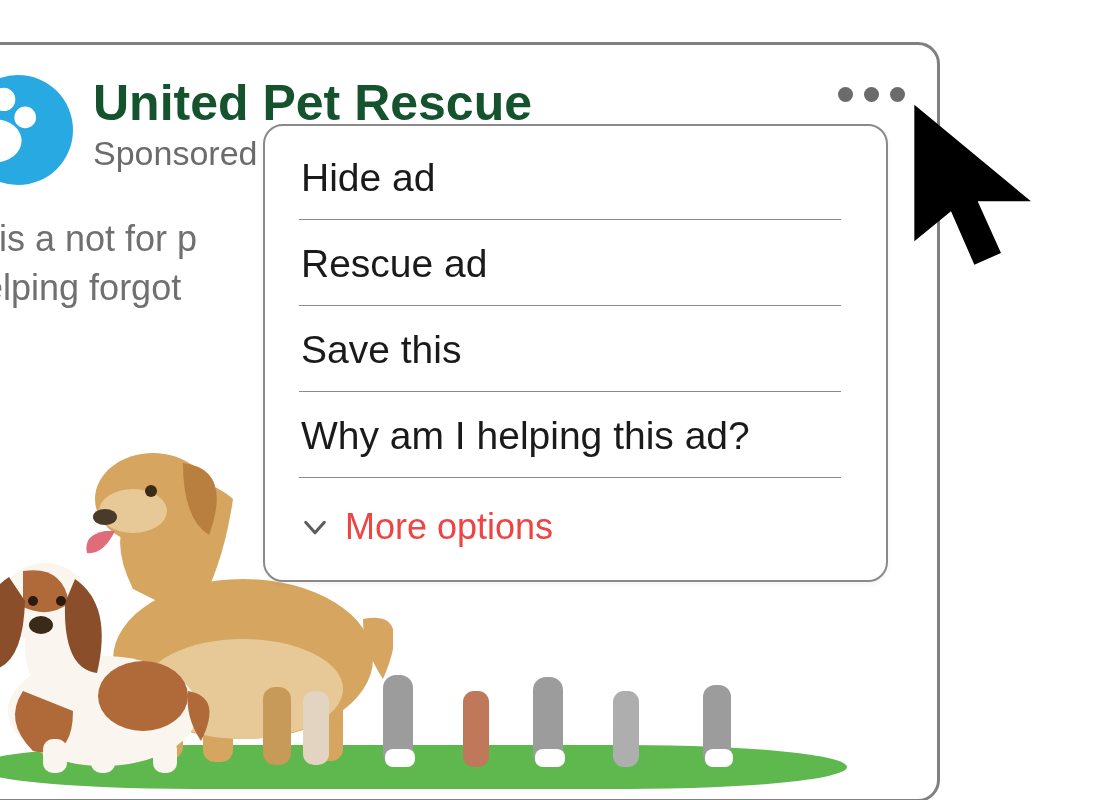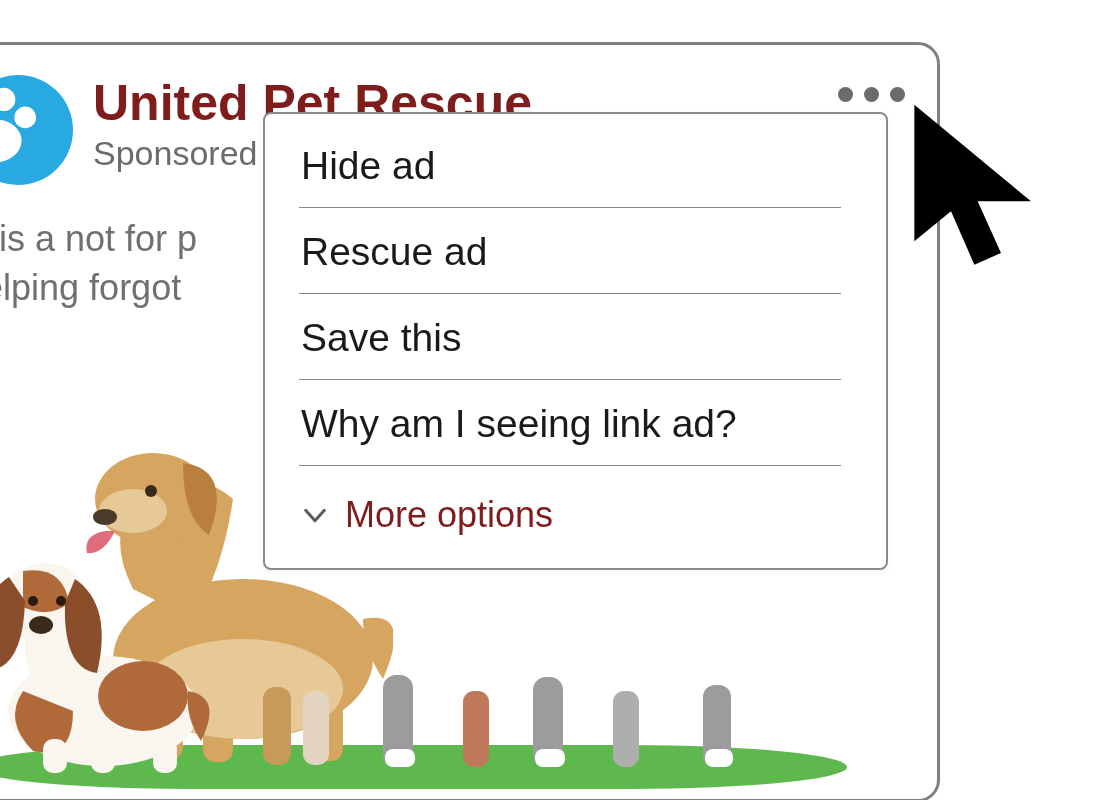--- a/index.html
+++ b/index.html
@@ -40,21 +40,21 @@
     }
     .paw {
       position: absolute;
       left: -8px;
       top: 10px;
       width: 90px;
       height: 90px;
     }
     .title-block { margin-left: 20px; margin-top: 2px; }
     .page-title {
-      color: #7f1d1d;
+      color: #14532d;
       font-size: 50px;
       font-weight: 700;
       line-height: 1.05;
     }
     .sponsored {
       color: #6b6b6b;
       font-size: 34px;
       font-weight: 400;
       margin-top: 4px;
     }
@@ -88,25 +88,25 @@
       position: absolute;
       left: 10px; right: 90px; bottom: 10px;
       height: 44px;
       background: #5fb84d;
       border-radius: 50% / 100%;
     }
     
     .menu {
       position: absolute;
       left: 263px;
-      top: 112px;
+      top: 124px;
       width: 625px;
       background: #fff;
       border: 2px solid #8a8a8a;
-      border-radius: 8px;
+      border-radius: 20px;
       box-shadow: 0 2px 6px rgba(0,0,0,0.05);
       padding: 8px 11px 26px 0;
       z-index: 20;
     }
     .menu-item {
       font-size: 39px;
       color: #1a1a1a;
       padding: 22px 36px 20px 36px;
       cursor: pointer;
       position: relative;
@@ -116,21 +116,21 @@
       position: absolute;
       left: 34px; right: 34px; bottom: 0;
       height: 1.5px;
       background: #8a8a8a;
     }
     .menu-more {
       display: flex;
       align-items: center;
       gap: 16px;
       padding: 28px 36px 6px 36px;
-      color: #7f1d1d;
+      color: #ef4444;
       font-size: 36px;
       cursor: pointer;
     }
     .chev {
       width: 28px; height: 28px;
       flex-shrink: 0;
     }
     
     .cursor {
       position: absolute;
@@ -248,21 +248,21 @@
         <circle cx="98" cy="80" r="5" fill="#2a1a10"></circle>
       </svg>
     </div>
   </div>
 </div>
 
 <div class="menu">
   <div class="menu-item">Hide ad</div>
   <div class="menu-item">Rescue ad</div>
   <div class="menu-item">Save this</div>
-  <div class="menu-item">Why am I seeing link ad?</div>
+  <div class="menu-item">Why am I helping this ad?</div>
   <div class="menu-more">
     <svg class="chev" viewBox="0 0 24 24">
       <path d="M4 8 L12 17 L20 8" fill="none" stroke="#5c5c5c" stroke-width="2.6" stroke-linecap="round" stroke-linejoin="round"></path>
     </svg>
     <span>More options</span>
   </div>
 </div>
 
 <svg class="cursor" viewBox="0 0 100 120">
   <path d="M10 4 L10 86 L32 68 L46 100 L62 93 L48 62 L80 62 Z" fill="#000"></path>

